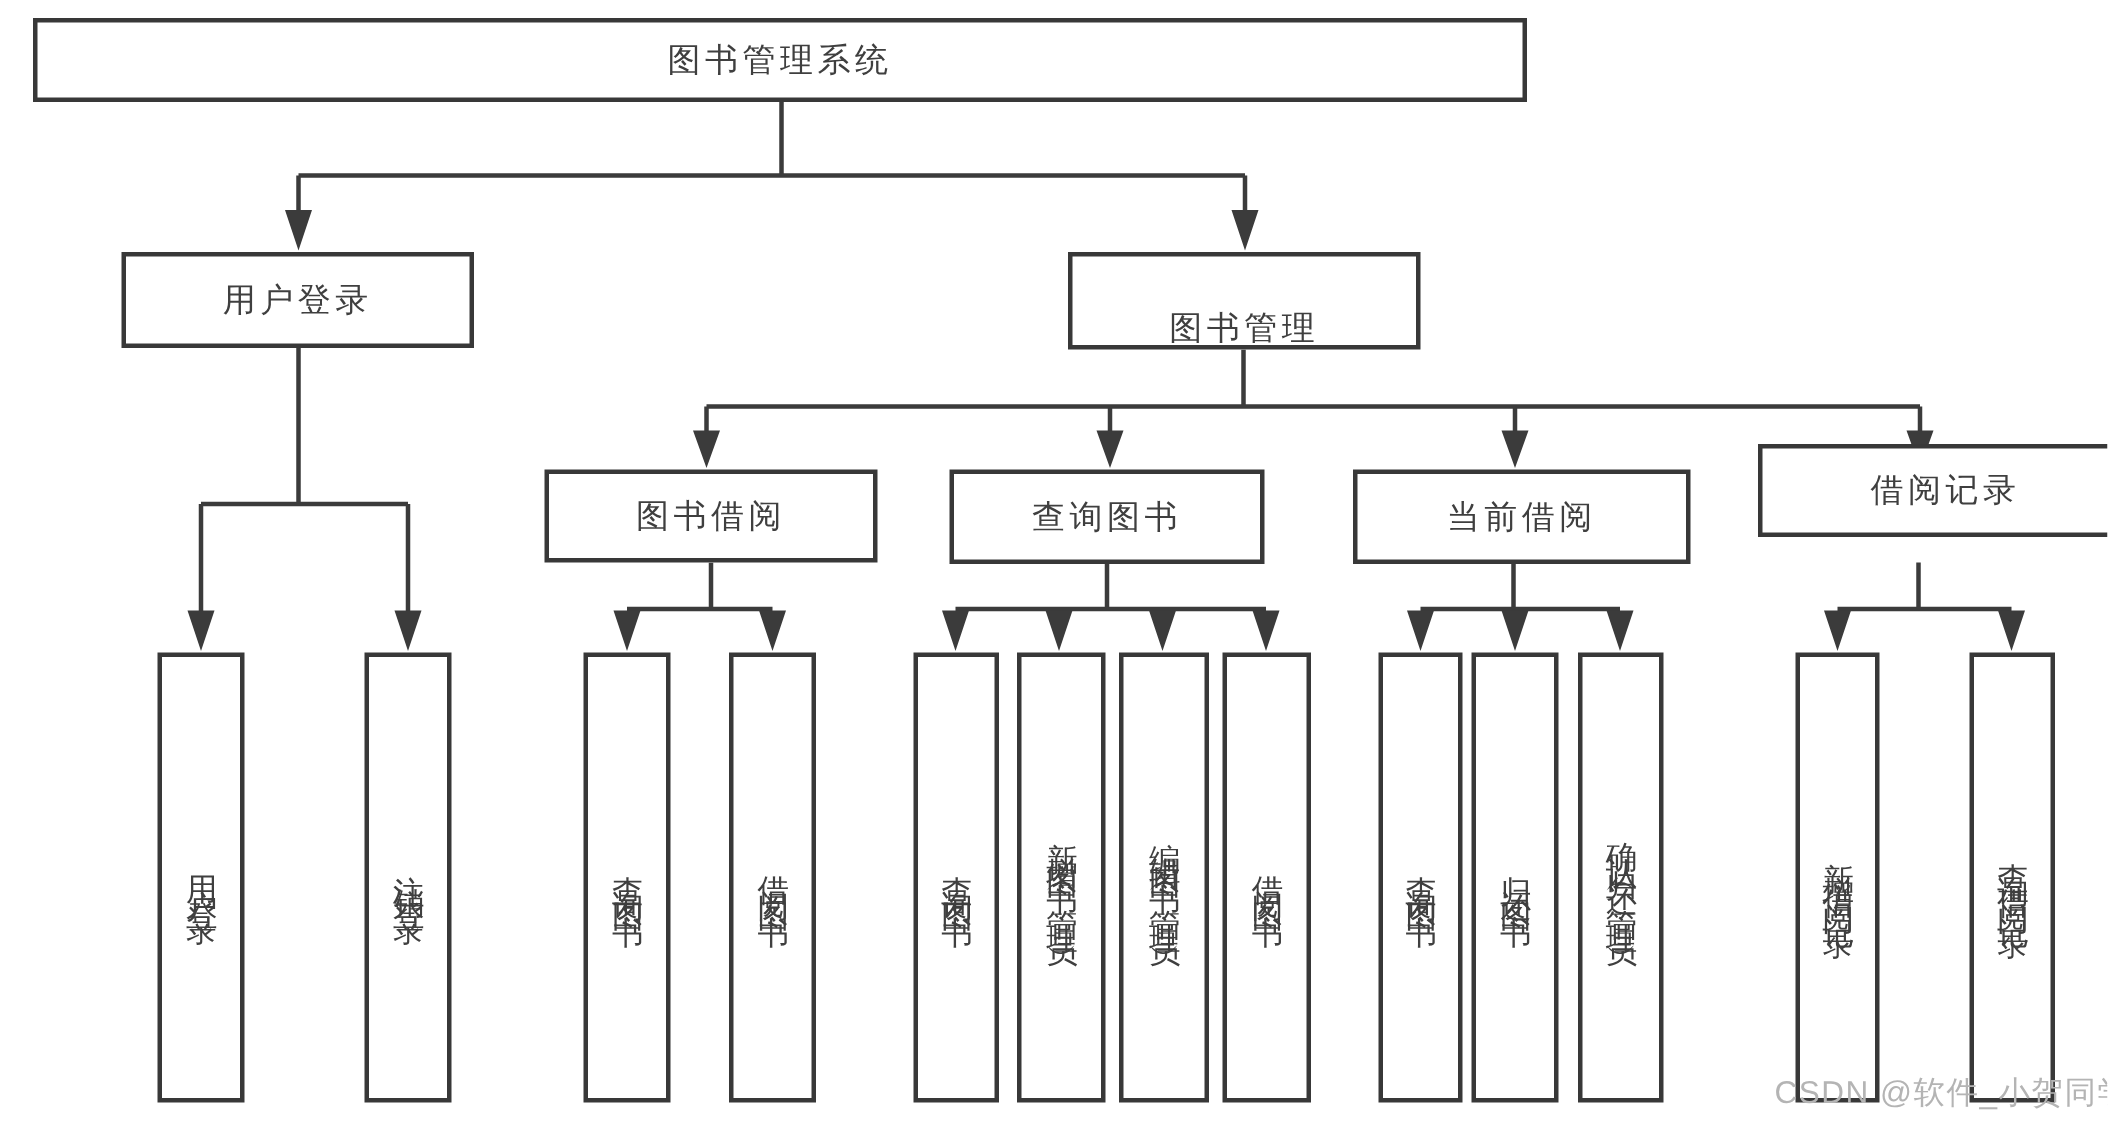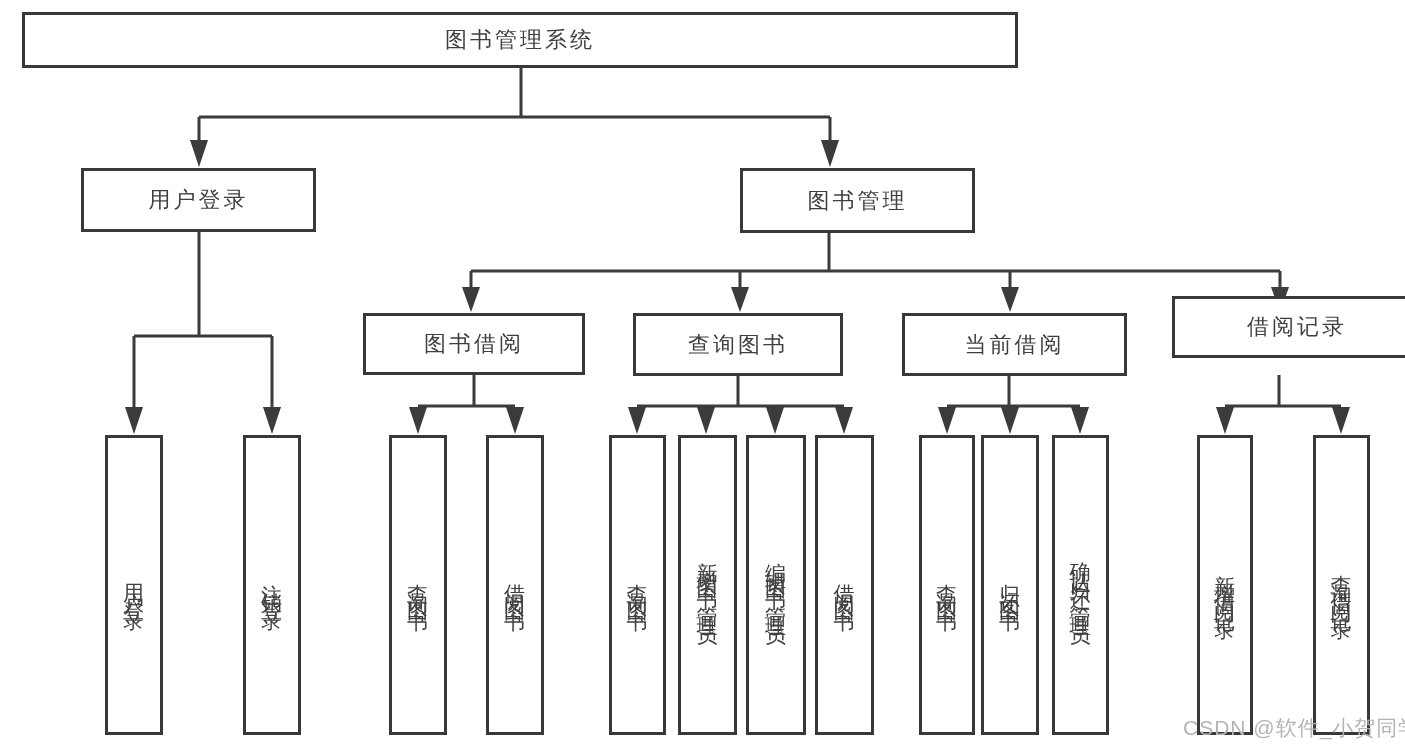--- a/index.html
+++ b/index.html
@@ -54,21 +54,21 @@
     top: 714px;
     font-size: 21px;
     color: #b4b4b4;
     letter-spacing: 1px;
     white-space: nowrap;
     z-index: 5;
   }
   
   .n-root           { left: 22px;   top: 12px;  width: 996px; height: 56px; }
   .n-user-login     { left: 81px;   top: 168px; width: 235px; height: 64px; }
-  .n-book-mgmt      { left: 740px;  top: 168px; width: 235px; height: 65px; }
+  .n-book-mgmt      { left: 712px;  top: 168px; width: 235px; height: 65px; align-items: flex-end; }
   .n-new-books      { left: 363px;  top: 313px; width: 222px; height: 62px; }
   .n-book-borrow    { left: 633px;  top: 313px; width: 210px; height: 63px; }
   .n-current-borrow { left: 902px;  top: 313px; width: 225px; height: 63px; }
   .n-borrow-records { left: 1172px; top: 296px; width: 250px; height: 62px; justify-content: center; }
   .leaf             { top: 435px; height: 300px; }
   .n-leaf-login     { left: 105px;  width: 58px; }
   .n-leaf-logout    { left: 243px;  width: 58px; }
   .n-leaf-nb-query  { left: 389px;  width: 58px; }
   .n-leaf-nb-borrow { left: 486px;  width: 58px; }
   .n-leaf-bb-query  { left: 609px;  width: 57px; }

